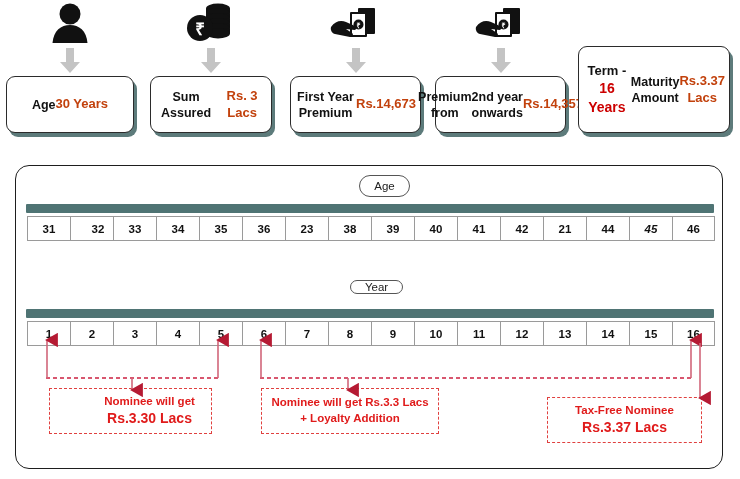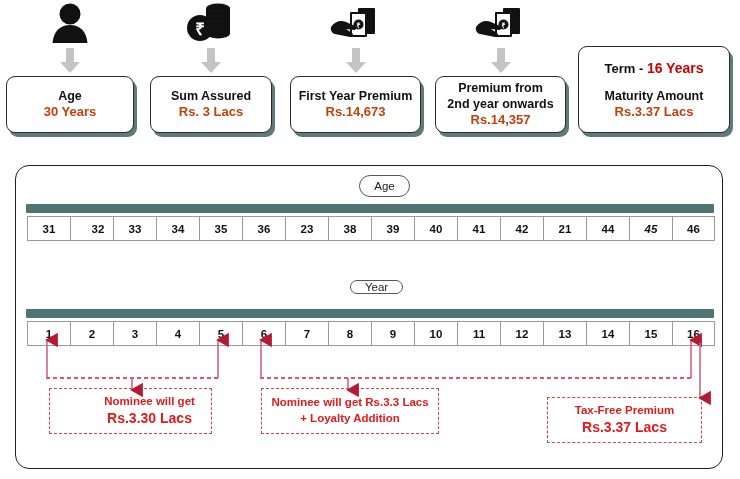--- a/index.html
+++ b/index.html
@@ -22,21 +22,21 @@
   .arrow-wrap{height:30px;display:flex;align-items:center;justify-content:center;}
   .garrow{width:22px;height:26px;display:block;}
 
   .card{
     position:relative;
     border:1.4px solid #2b2b2b;
     border-radius:9px;
     background:#fff;
     box-shadow:3px 4px 0 0 #5d7b7b;
     box-sizing:border-box;
-    display:flex;flex-direction:column;align-items:center;justify-content:center;
+    display:flex;flex-direction:row;align-items:center;justify-content:center;
     text-align:center;
     padding:5px 4px;
   }
   .lbl{font-weight:bold;font-size:12.5px;color:#111;line-height:1.28;}
   .val{font-weight:bold;font-size:13px;color:#c2410c;line-height:1.3;}
   .inline-row{font-weight:bold;font-size:13px;color:#111;line-height:1.35;}
   .inline-row .red{color:#cc0000;font-size:14px;}
 
   
   .panel{
@@ -258,21 +258,21 @@
       <div class="c-l1">Nominee will get</div>
       <div class="c-l2">Rs.3.30 Lacs</div>
     </div>
 
     <div class="callout" style="left:245px;top:222px;width:178px;height:46px;">
       <div class="c-l1">Nominee will get Rs.3.3 Lacs</div>
       <div class="c-l1">+ Loyalty Addition</div>
     </div>
 
     <div class="callout" style="left:531px;top:231px;width:155px;height:46px;">
-      <div class="c-l1">Tax-Free Premium</div>
+      <div class="c-l1">Tax-Free Nominee</div>
       <div class="c-l2">Rs.3.37 Lacs</div>
     </div>
   </div>
 
   <svg class="svg-overlay" viewBox="0 0 740 479">
     <defs>
       <marker id="upArrow" markerWidth="9" markerHeight="9" refX="4.5" refY="1.2" orient="auto">
         <path d="M4.5 0 L9 8 L0 8 Z" fill="#b51a33"></path>
       </marker>
       <marker id="downArrow" markerWidth="9" markerHeight="9" refX="4.5" refY="7.8" orient="auto">

